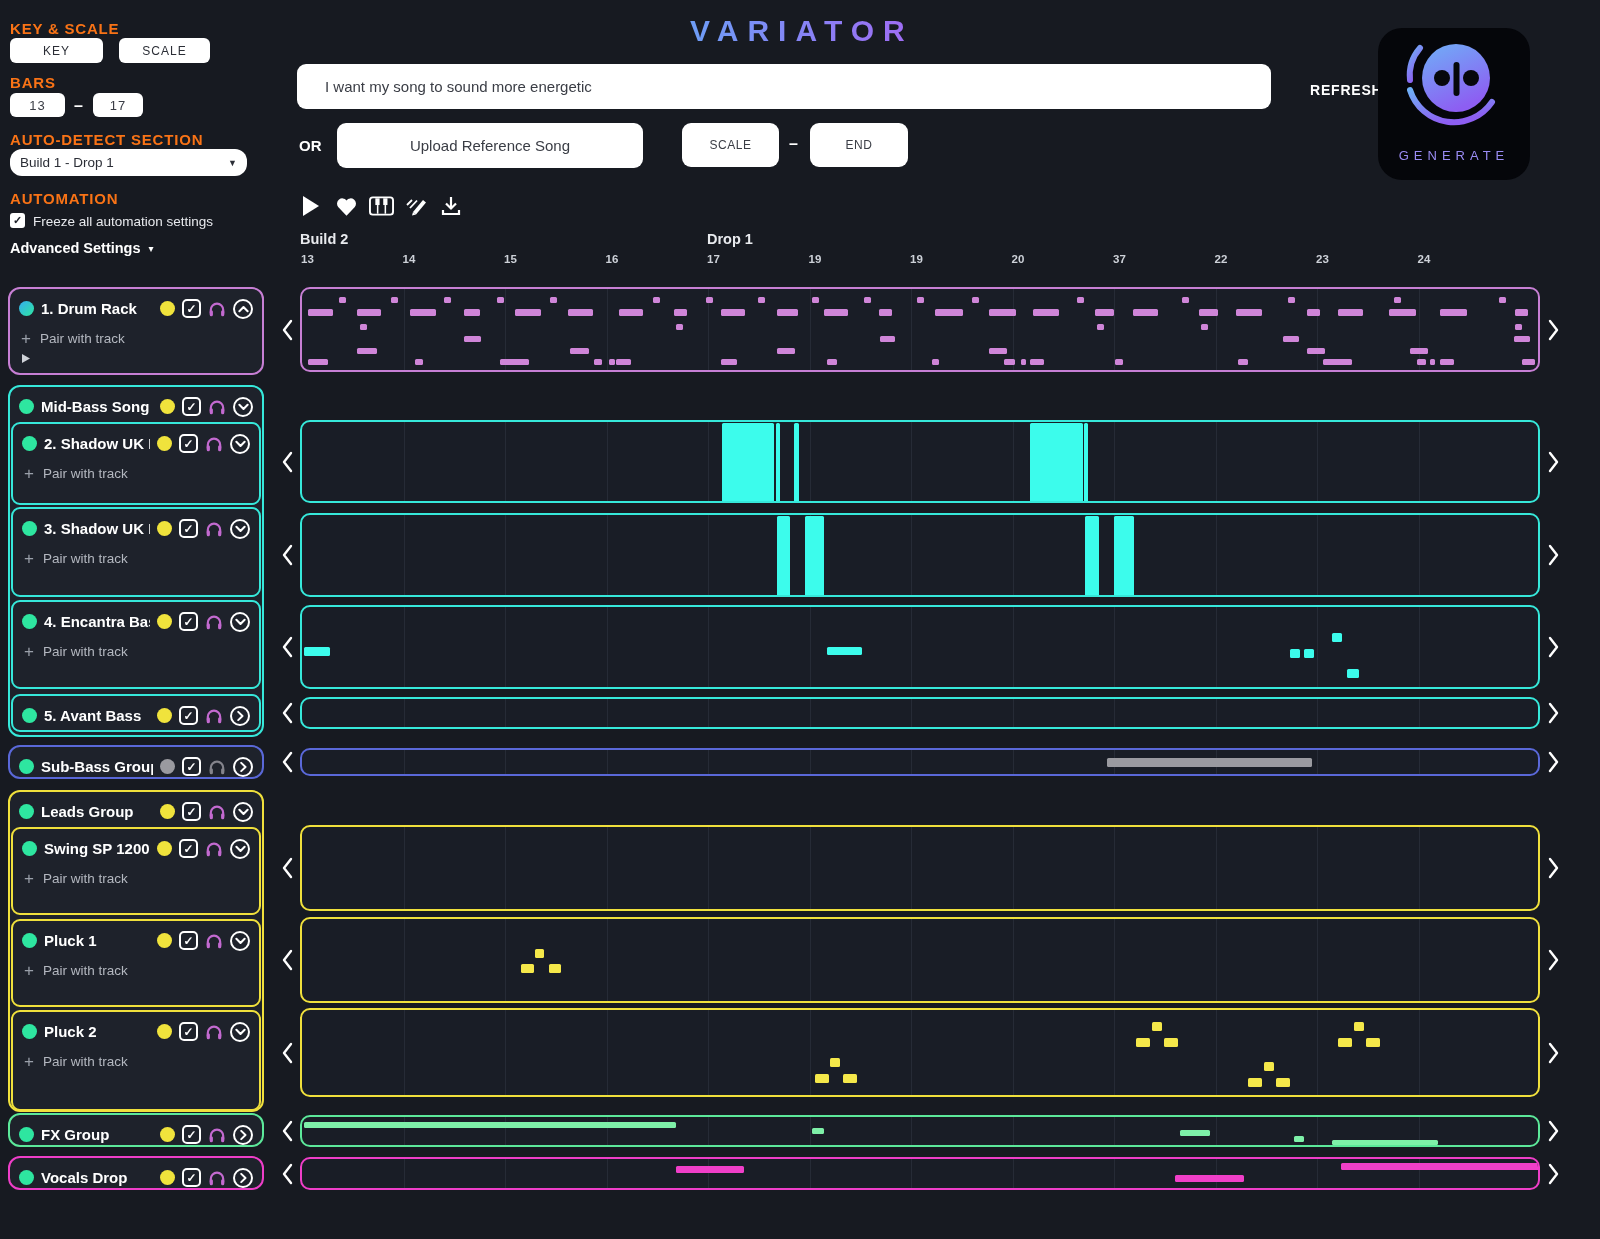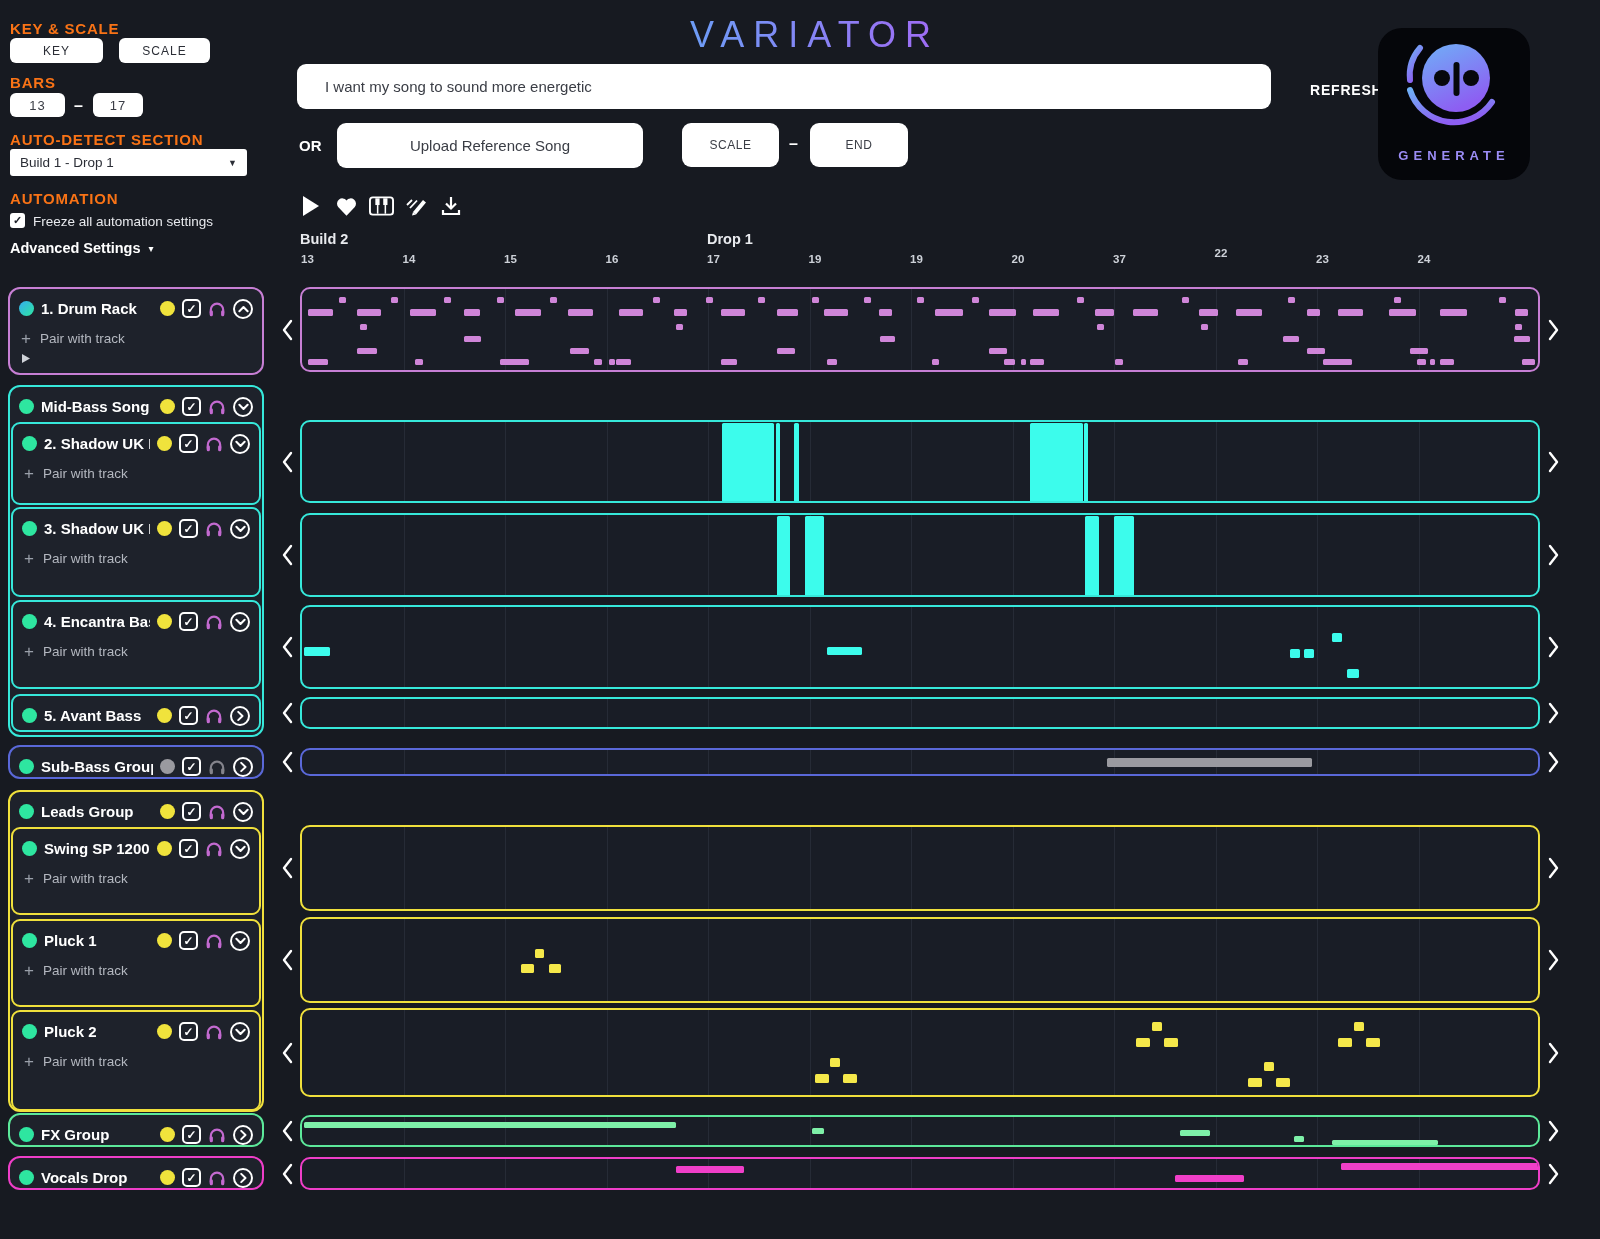--- a/index.html
+++ b/index.html
@@ -5,36 +5,36 @@
   * { margin:0; padding:0; box-sizing:border-box; }
   html,body { width:1600px; height:1239px; background:#171a21; overflow:hidden;
               font-family:"Liberation Sans", sans-serif; color:#fff; }
   .abs { position:absolute; }
 
   
   .side-label { font-size:15px; font-weight:bold; letter-spacing:0.8px; color:#f97316; }
   .btn-white { background:#fff; color:#2b2e36; border-radius:6px; display:flex;
                align-items:center; justify-content:center; font-size:12px;
                letter-spacing:1px; cursor:pointer; }
-  .sel-white { background:#fff; color:#2b2e36; border-radius:3px; display:flex;
+  .sel-white { background:#fff; color:#2b2e36; border-radius:12px; display:flex;
                align-items:center; font-size:13.5px; padding:0 10px; justify-content:space-between; }
   .cb-light { width:15px; height:15px; background:#fff; border-radius:3px; color:#1d2029;
               font-size:11px; font-weight:bold; display:flex; align-items:center; justify-content:center; }
 
   
-  .variator { font-size:36px; font-weight:normal; letter-spacing:9px;
+  .variator { font-size:30px; font-weight:bold; letter-spacing:9px;
               background:linear-gradient(90deg,#6d9df6,#a06bf4);
               -webkit-background-clip:text; background-clip:text; color:transparent; }
   .prompt { background:#fff; border:none; border-radius:9px; color:#3a3d45;
             font-size:15px; padding:0 28px; font-family:"Liberation Sans",sans-serif; }
   .white-btn-lg { background:#fff; border-radius:9px; color:#3a3d45; font-size:15px;
                   display:flex; align-items:center; justify-content:center; cursor:pointer; }
   .gen-tile { background:#05060a; border-radius:24px; display:flex; flex-direction:column;
               align-items:center; justify-content:flex-start; }
-  .gen-label { font-size:13px; font-weight:bold; letter-spacing:5px; color:#9b8cf5; }
+  .gen-label { font-size:13px; font-weight:normal; letter-spacing:5px; color:#9b8cf5; }
 
   
   .tool { width:26px; height:24px; display:flex; align-items:center; justify-content:center; cursor:pointer; }
 
   
   .section-label { position:absolute; font-size:14.5px; font-weight:bold; color:#e8eaee; }
   .bar-num { position:absolute; font-size:11.5px; font-weight:bold; color:#cdd1d8; }
 
   
   .lane { position:absolute; left:300px; width:1240px; border:2px solid; border-radius:10px;
@@ -163,21 +163,21 @@
     <span class="section-label" style="left: 407px; top: 0px;">Drop 1</span>
     <span class="bar-num" style="left: 1px; top: 22px;">13</span>
     <span class="bar-num" style="left: 102.5px; top: 22px;">14</span>
     <span class="bar-num" style="left: 204px; top: 22px;">15</span>
     <span class="bar-num" style="left: 305.5px; top: 22px;">16</span>
     <span class="bar-num" style="left: 407px; top: 22px;">17</span>
     <span class="bar-num" style="left: 508.5px; top: 22px;">19</span>
     <span class="bar-num" style="left: 610px; top: 22px;">19</span>
     <span class="bar-num" style="left: 711.5px; top: 22px;">20</span>
     <span class="bar-num" style="left: 813px; top: 22px;">37</span>
-    <span class="bar-num" style="left: 914.5px; top: 16px;">22</span>
+    <span class="bar-num" style="left: 914.5px; top: 22px;">22</span>
     <span class="bar-num" style="left: 1016px; top: 22px;">23</span>
     <span class="bar-num" style="left: 1117.5px; top: 22px;">24</span>
   </div>
 
 <div class="abs" id="lanes" style="left:0; top:0; width:1600px; height:1239px;">
     <div class="lane" style="top: 287px; height: 85px; border-color: rgb(199, 127, 212);">
       <div class="grid" style="left: 101.5px;"></div>
       <div class="grid" style="left: 203px;"></div>
       <div class="grid" style="left: 304.5px;"></div>
       <div class="grid" style="left: 406px;"></div>

